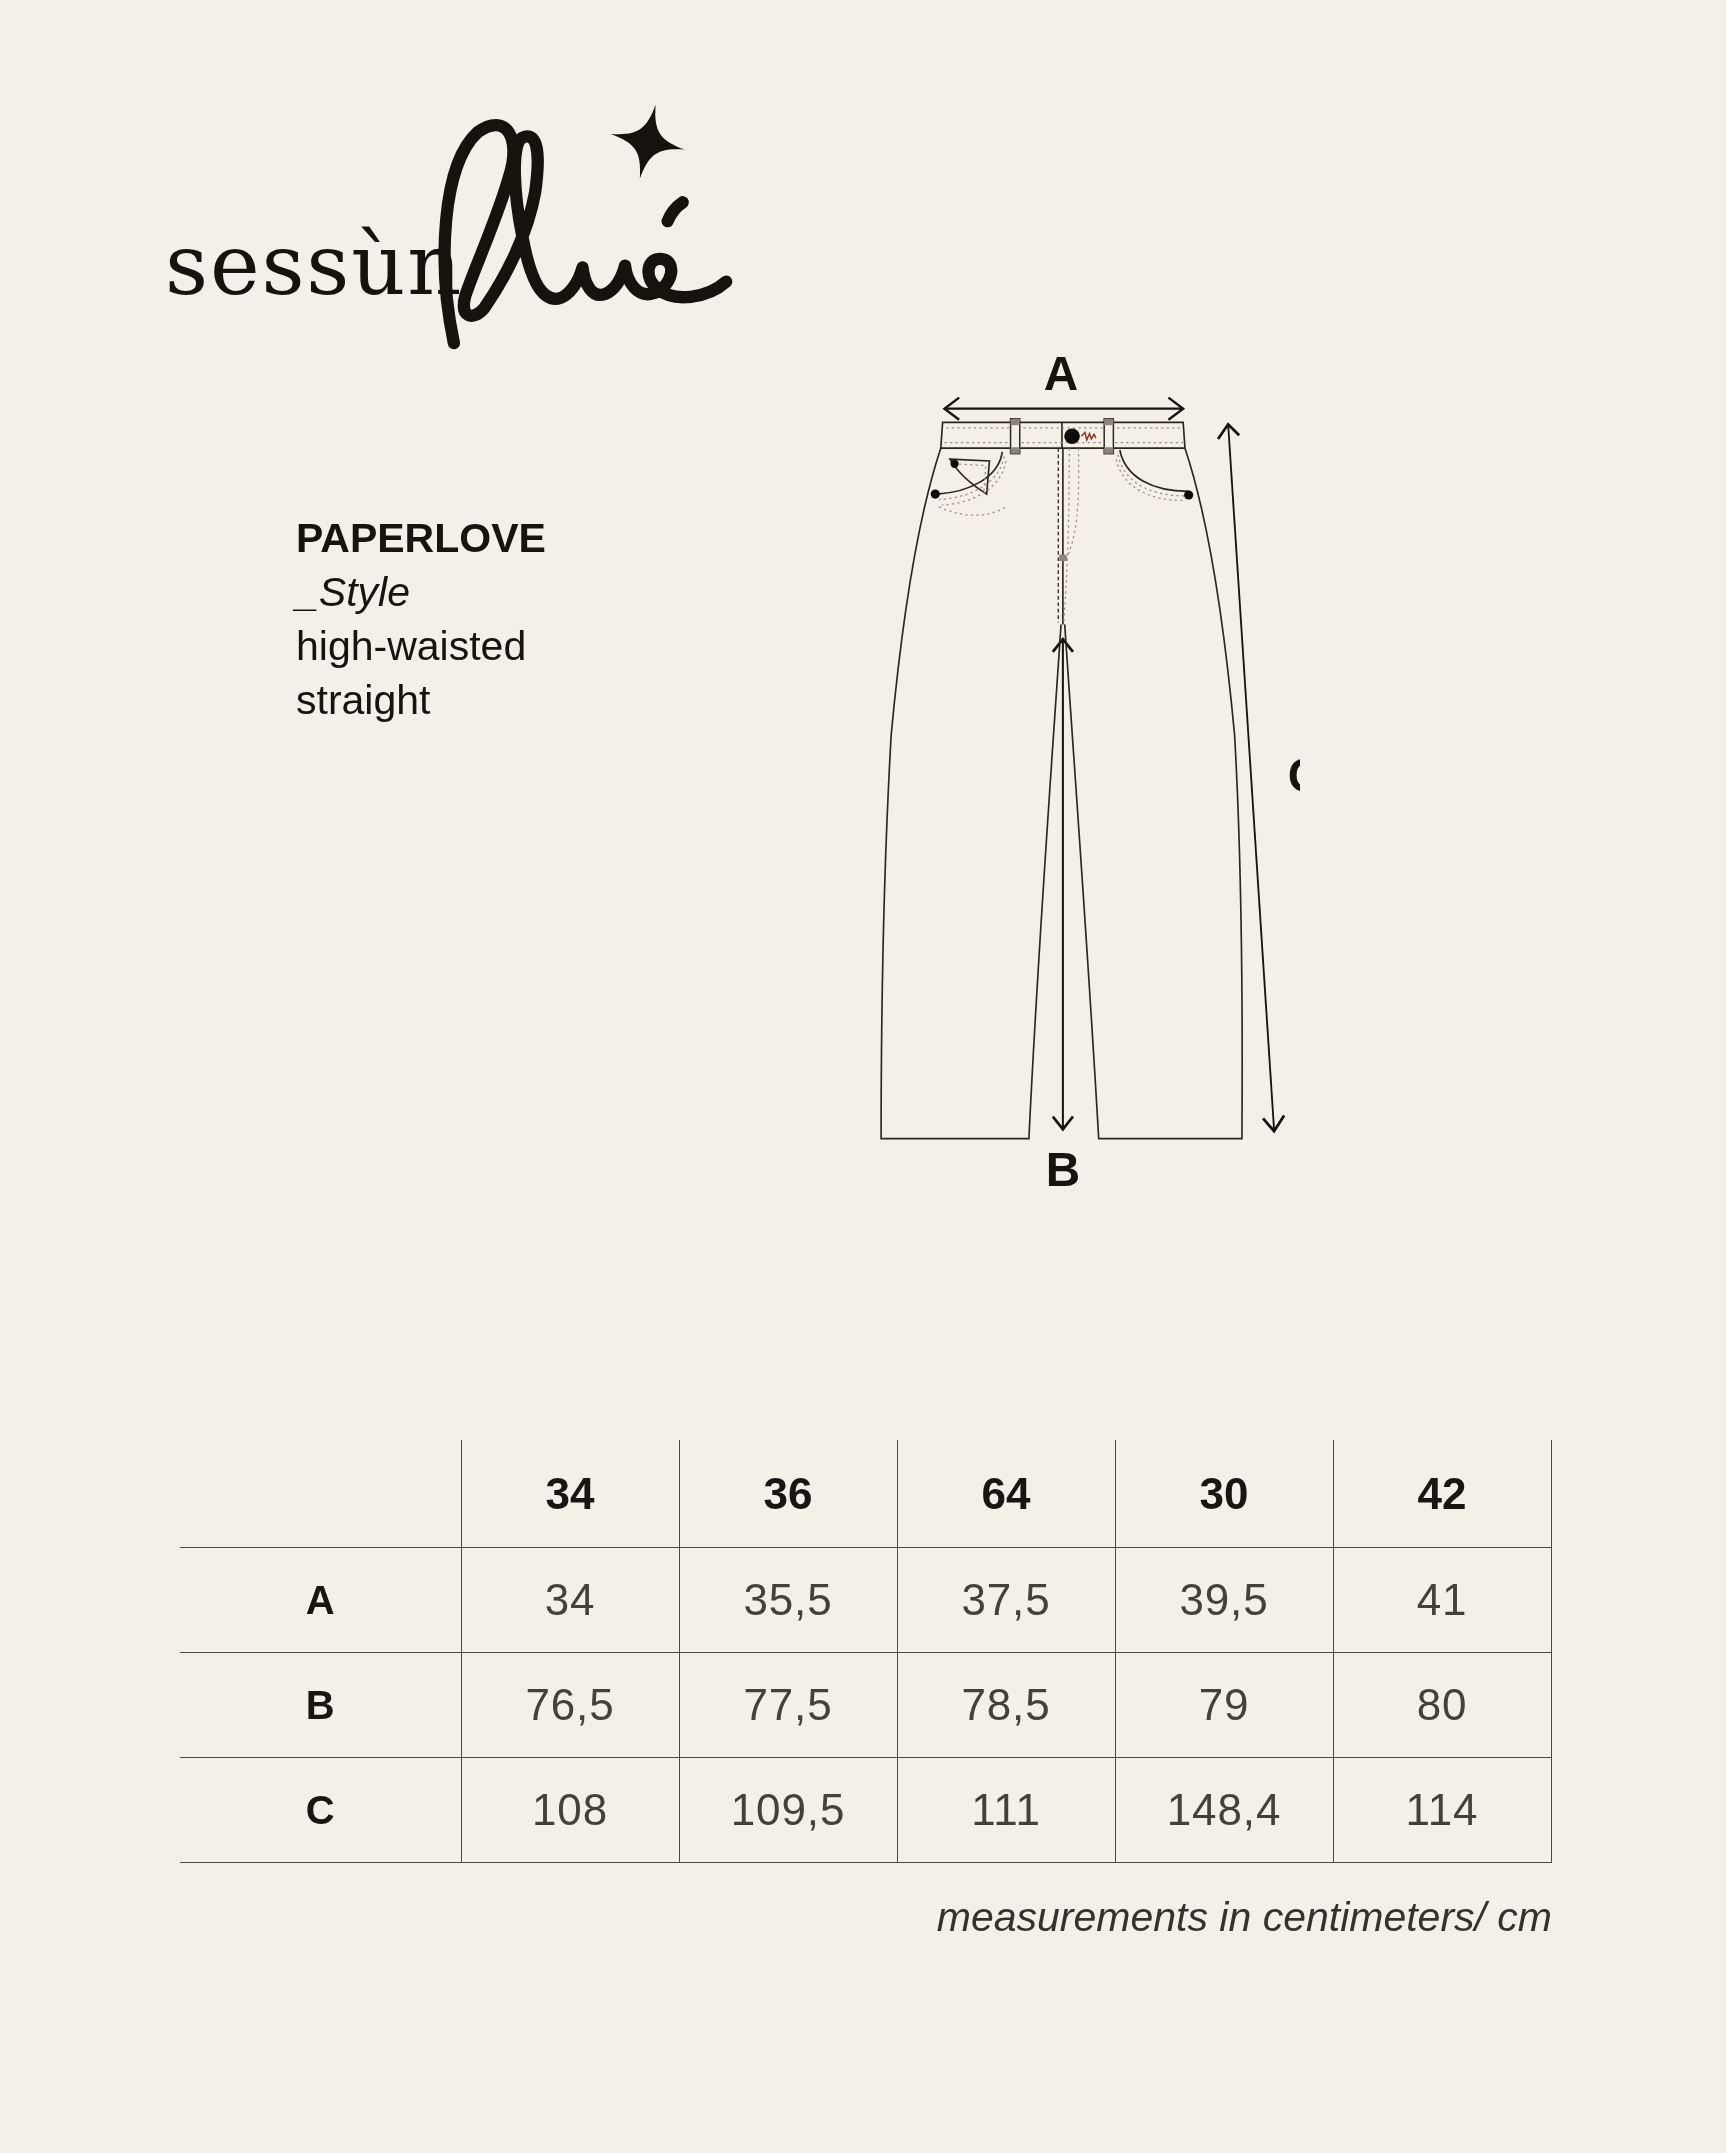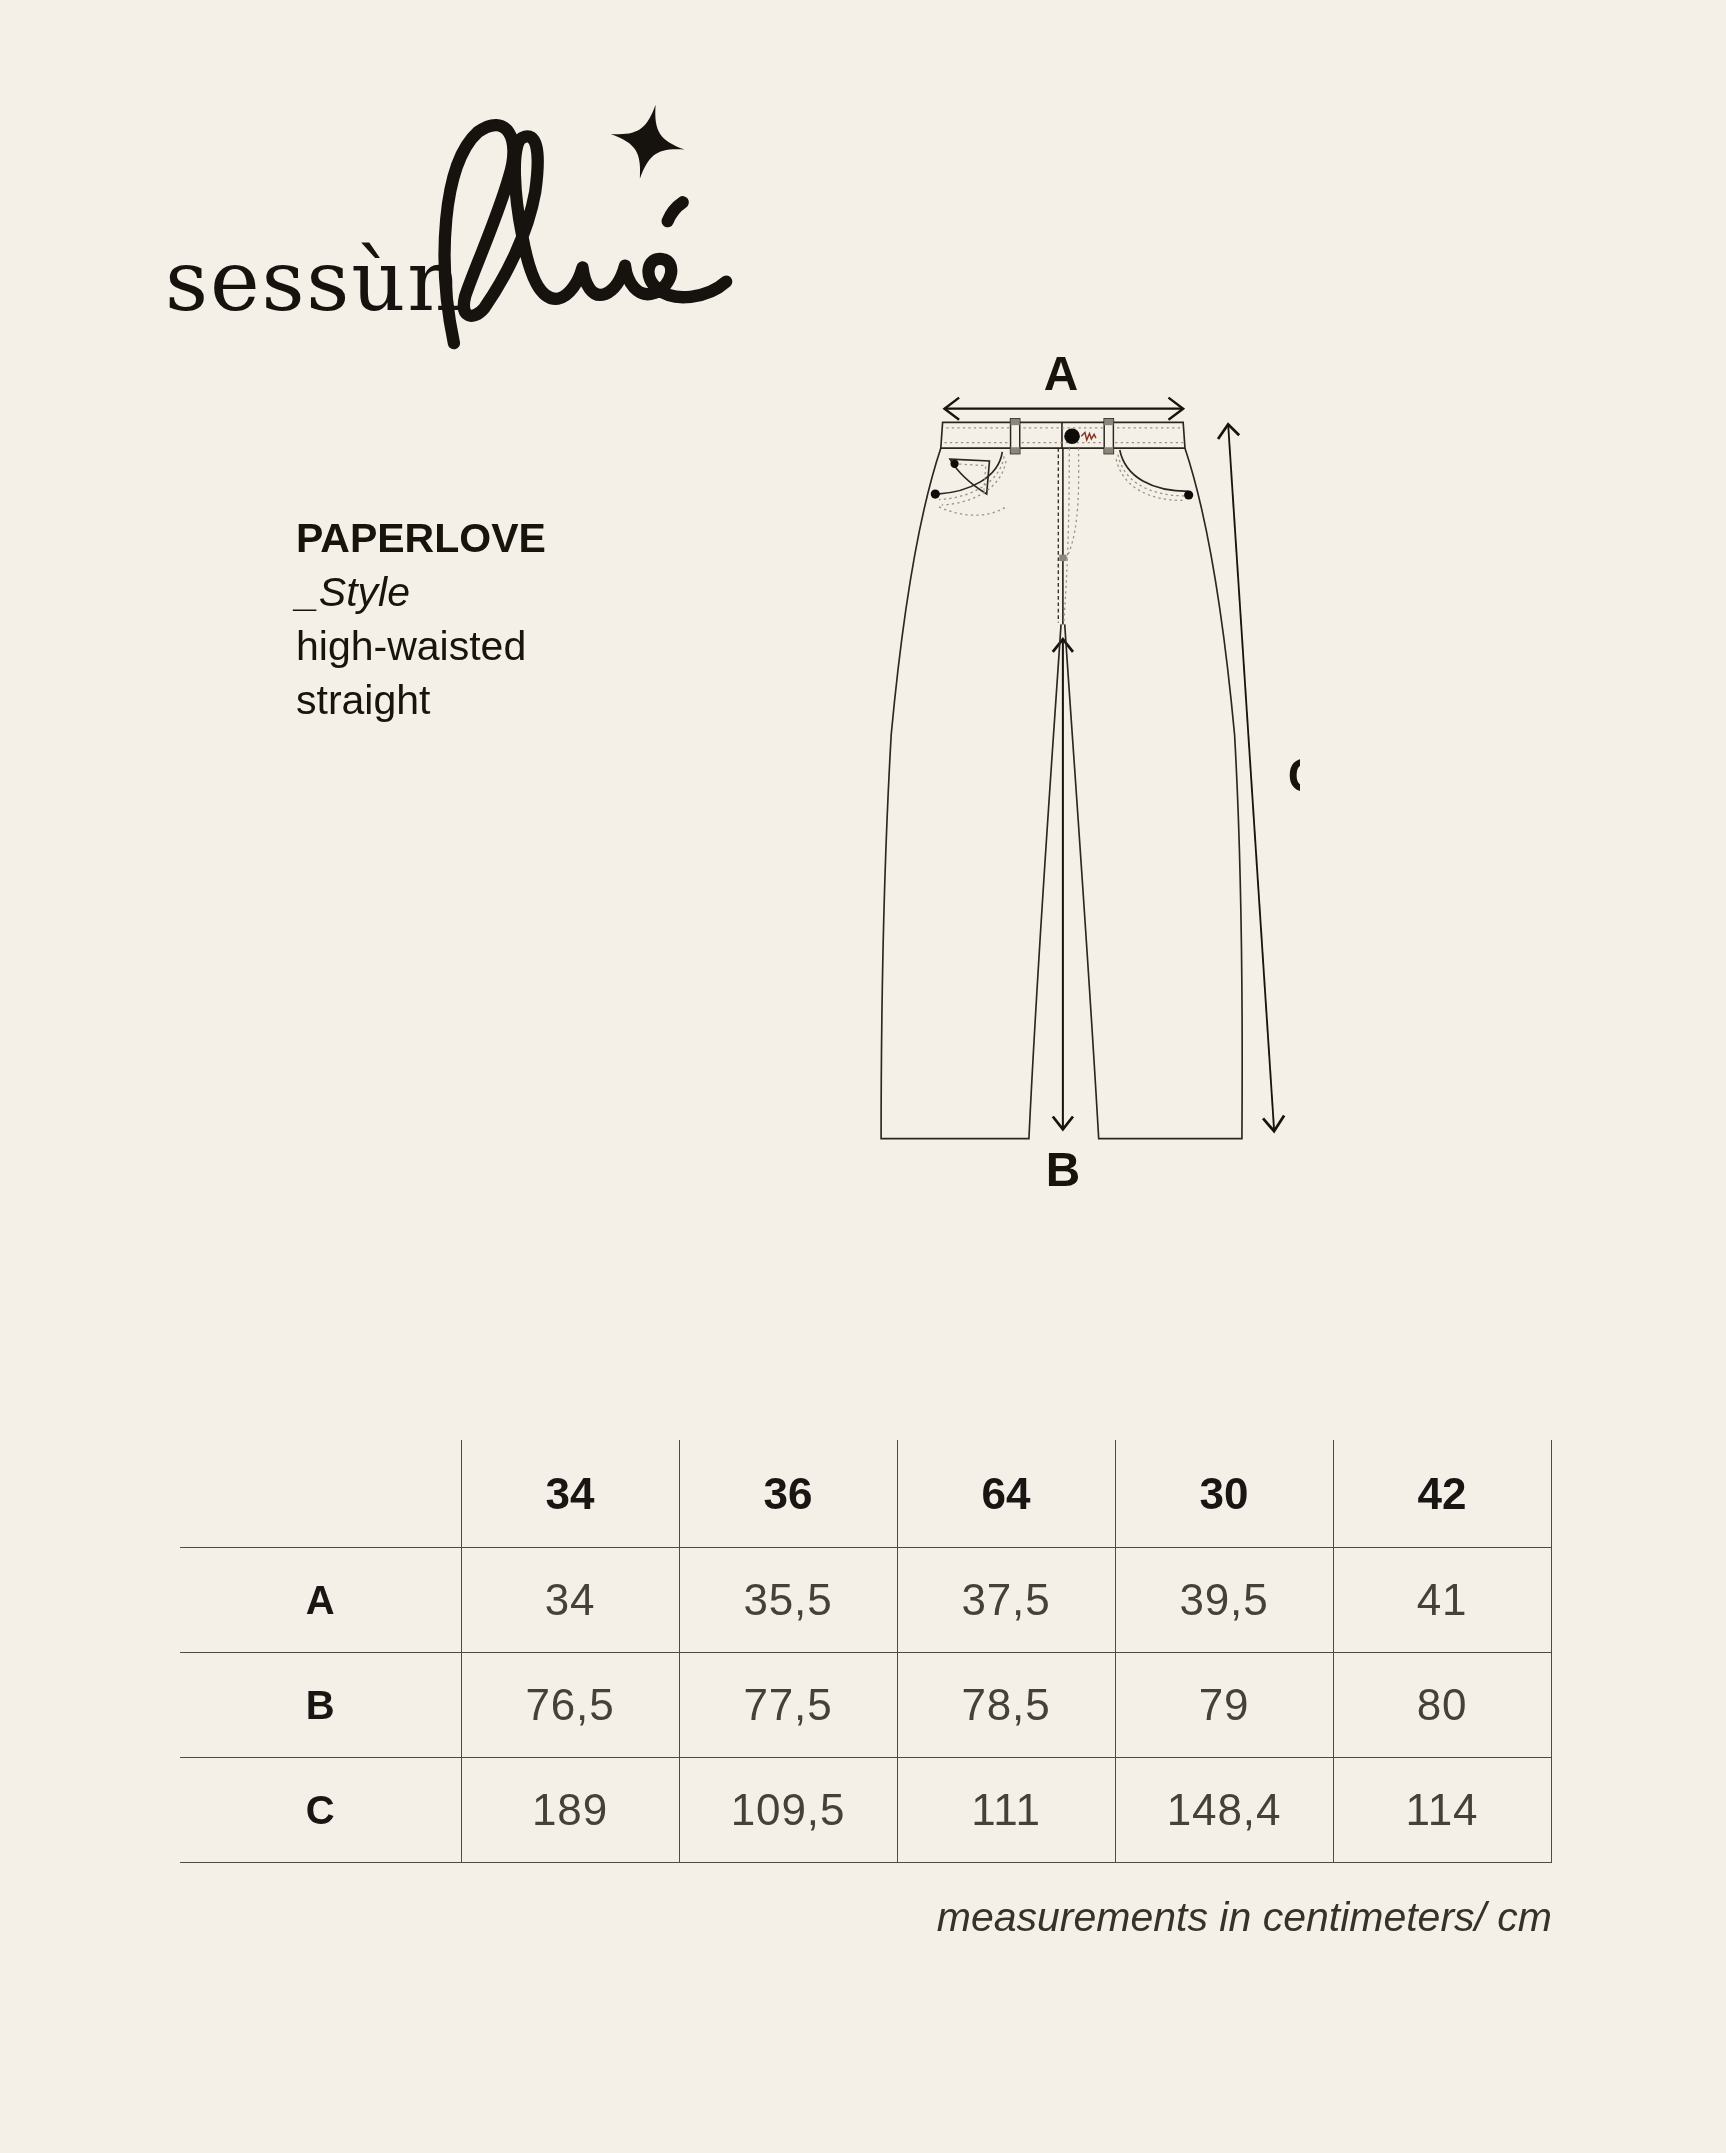--- a/index.html
+++ b/index.html
@@ -10,21 +10,20 @@
     color:#17130d;
   }
   .abs{position:absolute;}
 
   
   #brand-word{
     left:165px;top:223px;
     font-family:"DejaVu Serif",serif;
     font-size:84px;line-height:1;letter-spacing:1.8px;
     color:#16130e;
-    margin-top:16px;
   }
   #brand-script{left:435px;top:73px;}
 
   
   #product{left:296px;top:511px;font-size:41px;line-height:54px;color:#17130d;}
   #product .bold{font-weight:bold;}
   #product .italic{font-style:italic;}
 
   
   #diagram{left:868px;top:349px;}
@@ -186,21 +185,21 @@
     <tr class="data">
       <td class="rowlab">B</td>
       <td class="val">76,5</td>
       <td class="val">77,5</td>
       <td class="val">78,5</td>
       <td class="val">79</td>
       <td class="val">80</td>
     </tr>
     <tr class="data">
       <td class="rowlab">C</td>
-      <td class="val">189</td>
+      <td class="val">108</td>
       <td class="val">109,5</td>
       <td class="val">111</td>
       <td class="val">148,4</td>
       <td class="val">114</td>
     </tr>
   </tbody>
     </table>
 </div>
 
 <div class="abs" id="units-note">measurements in centimeters/ cm</div>

